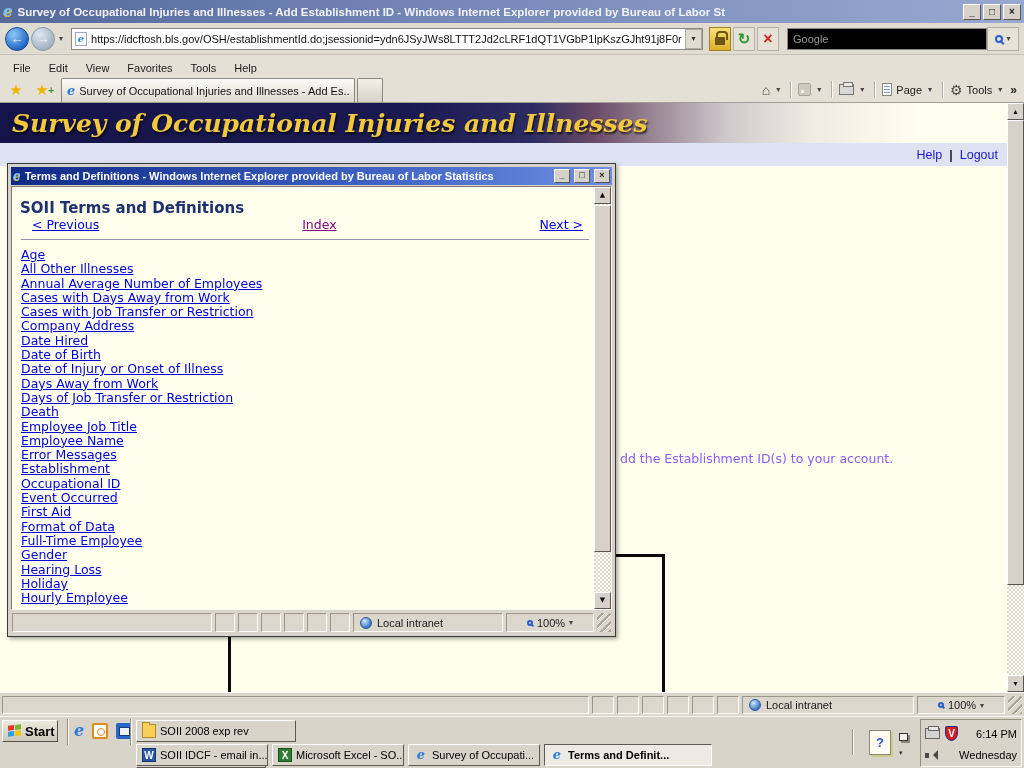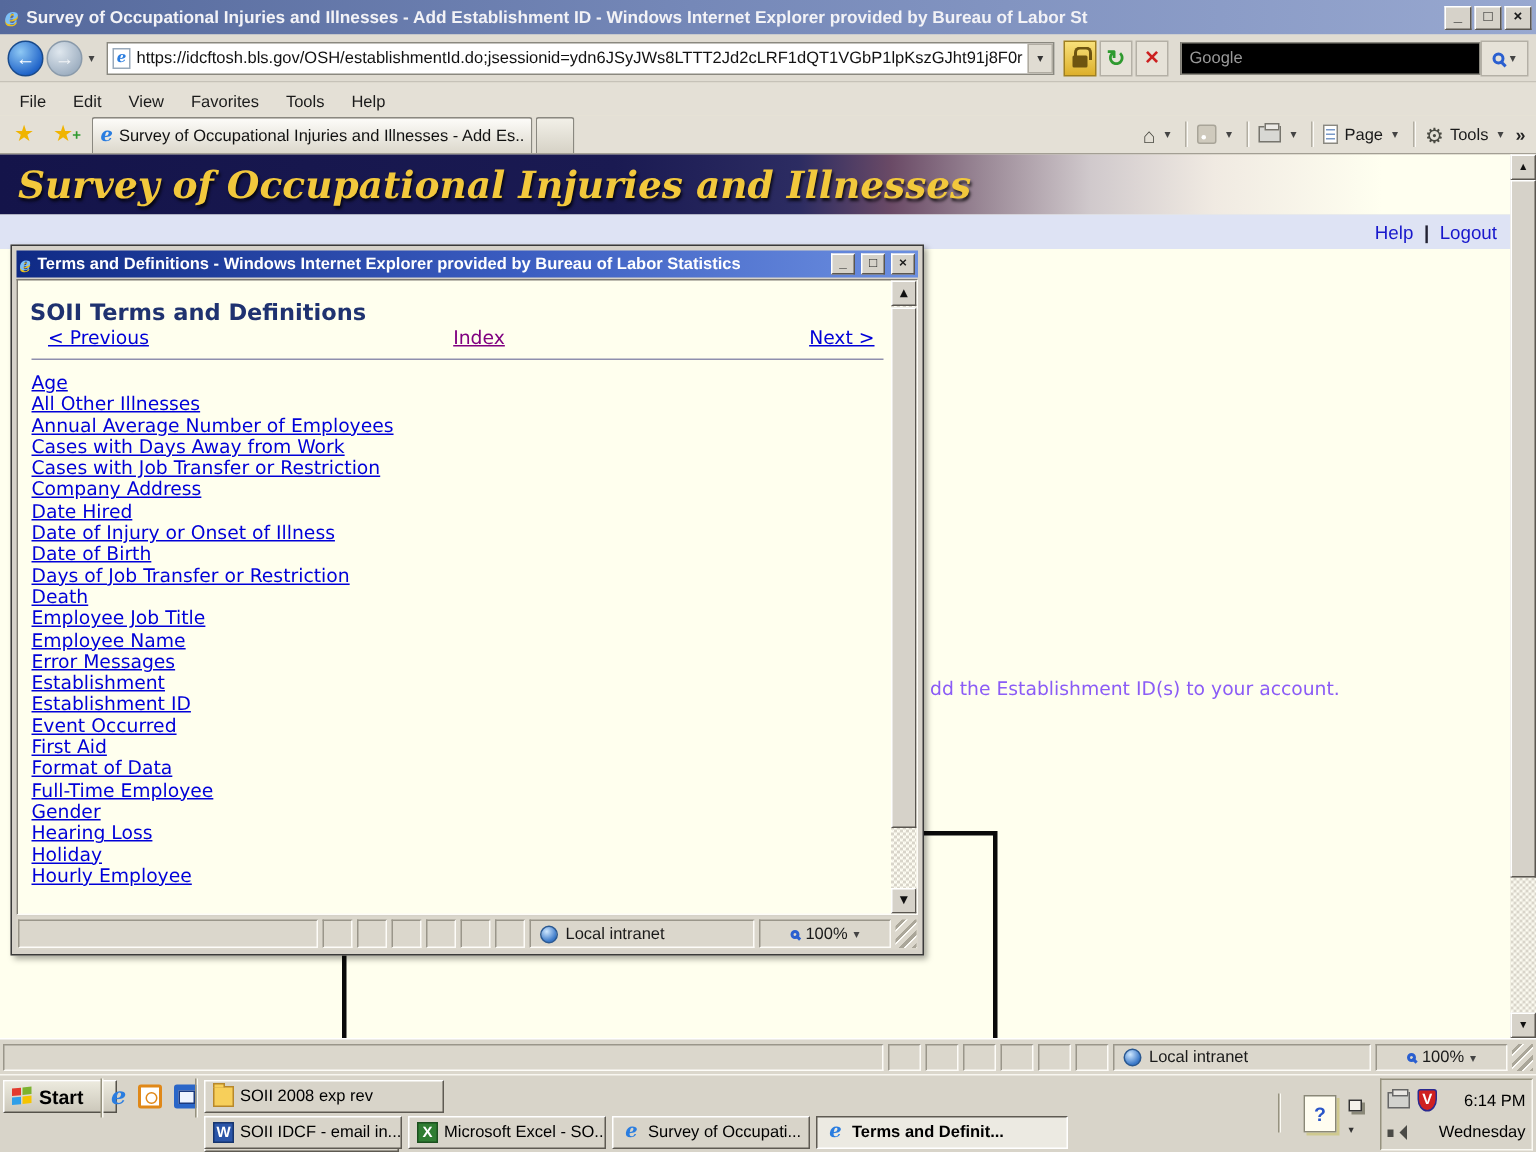--- a/index.html
+++ b/index.html
@@ -161,21 +161,21 @@
   .p-vscroll { position:absolute; right:0; top:0; height:422px; width:17px; }
   .p-thumb { top:18px; height:347px; }
   .popup-status { height:22px; margin-top:1px; display:flex; gap:3px; background:#DBD7CC;
     padding:2px 1px 1px 1px; align-items:stretch; }
   .popup-status .seg-zone { width:150px; }
   .popup-status .seg-small { width:20px; }
 
   
   .taskbar { position:absolute; top:716px; left:0; width:1024px; height:52px; background:#D8D4C9;
     border-top:1px solid #f8f6f0; }
-  .start-btn { position:absolute; left:2px; top:3px; width:76px; height:22px;
+  .start-btn { position:absolute; left:2px; top:3px; width:56px; height:22px;
     background:linear-gradient(#eceade,#ccc8bb); border:1px solid; border-color:#fff #55524a #55524a #fff;
     display:flex; align-items:center; gap:4px; padding:0 5px; font-size:13px; font-weight:bold; color:#000; }
   .winflag { width:14px; height:13px; display:grid; grid-template-columns:6px 6px;
     grid-template-rows:5px 5px; gap:1px; transform:skewY(-6deg); }
   .winflag i { display:block; }
   .wf1{background:#e23b2e;} .wf2{background:#7db32e;} .wf3{background:#2f9fe8;} .wf4{background:#f5c400;}
   .tsep { position:absolute; width:0; height:26px; border-left:1px solid #96927f;
     border-right:1px solid #fbfaf4; }
   .ql { position:absolute; left:74px; top:5px; display:flex; gap:8px; align-items:center; }
   .ql-ie { font-family:"DejaVu Serif",serif; font-style:italic; font-weight:bold; color:#2a7de0;
@@ -343,29 +343,30 @@
     </div>
     <div class="p-hr"></div>
     <div class="p-links" id="def-links">
         <a class="def-link">Age</a>
         <a class="def-link">All Other Illnesses</a>
         <a class="def-link">Annual Average Number of Employees</a>
         <a class="def-link">Cases with Days Away from Work</a>
         <a class="def-link">Cases with Job Transfer or Restriction</a>
         <a class="def-link">Company Address</a>
         <a class="def-link">Date Hired</a>
+        <a class="def-link">Date of Birth</a>
         <a class="def-link">Date of Injury or Onset of Illness</a>
-        <a class="def-link">Date of Birth</a>
+        <a class="def-link">Days Away from Work</a>
         <a class="def-link">Days of Job Transfer or Restriction</a>
         <a class="def-link">Death</a>
         <a class="def-link">Employee Job Title</a>
         <a class="def-link">Employee Name</a>
         <a class="def-link">Error Messages</a>
         <a class="def-link">Establishment</a>
-        <a class="def-link">Establishment ID</a>
+        <a class="def-link">Occupational ID</a>
         <a class="def-link">Event Occurred</a>
         <a class="def-link">First Aid</a>
         <a class="def-link">Format of Data</a>
         <a class="def-link">Full-Time Employee</a>
         <a class="def-link">Gender</a>
         <a class="def-link">Hearing Loss</a>
         <a class="def-link">Holiday</a>
         <a class="def-link">Hourly Employee</a>
       </div>
     <div class="vscroll p-vscroll dither">

